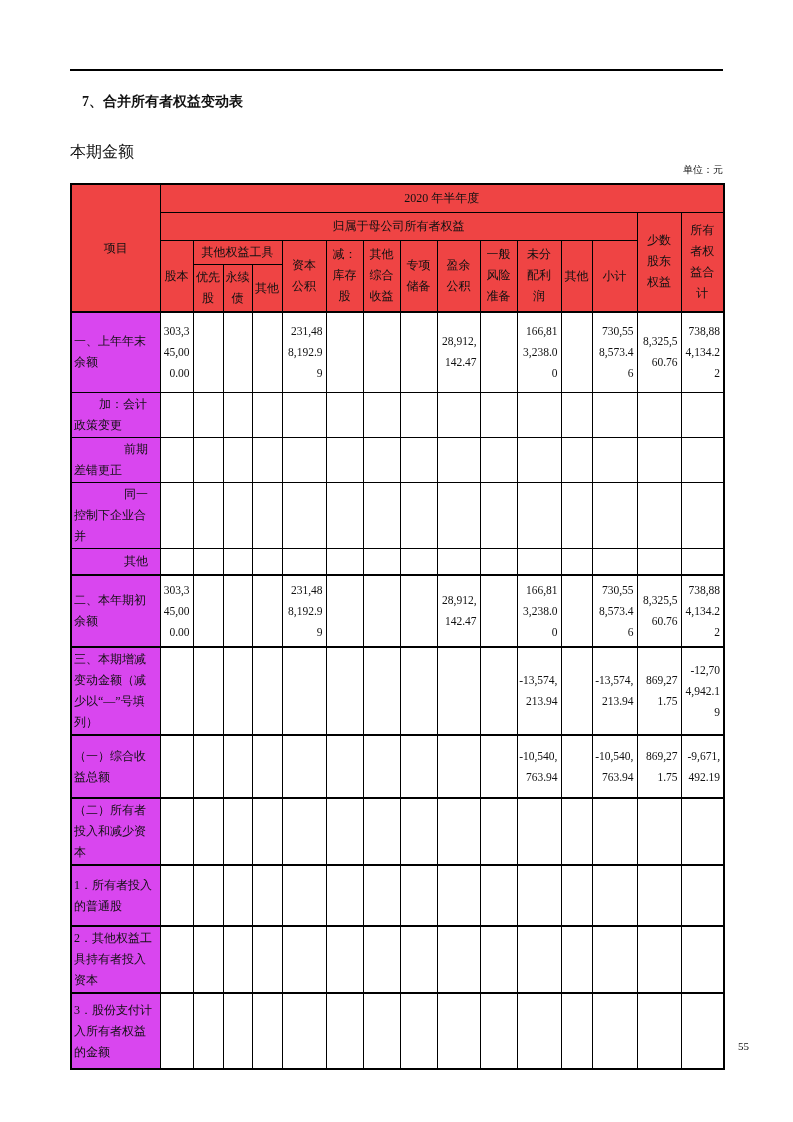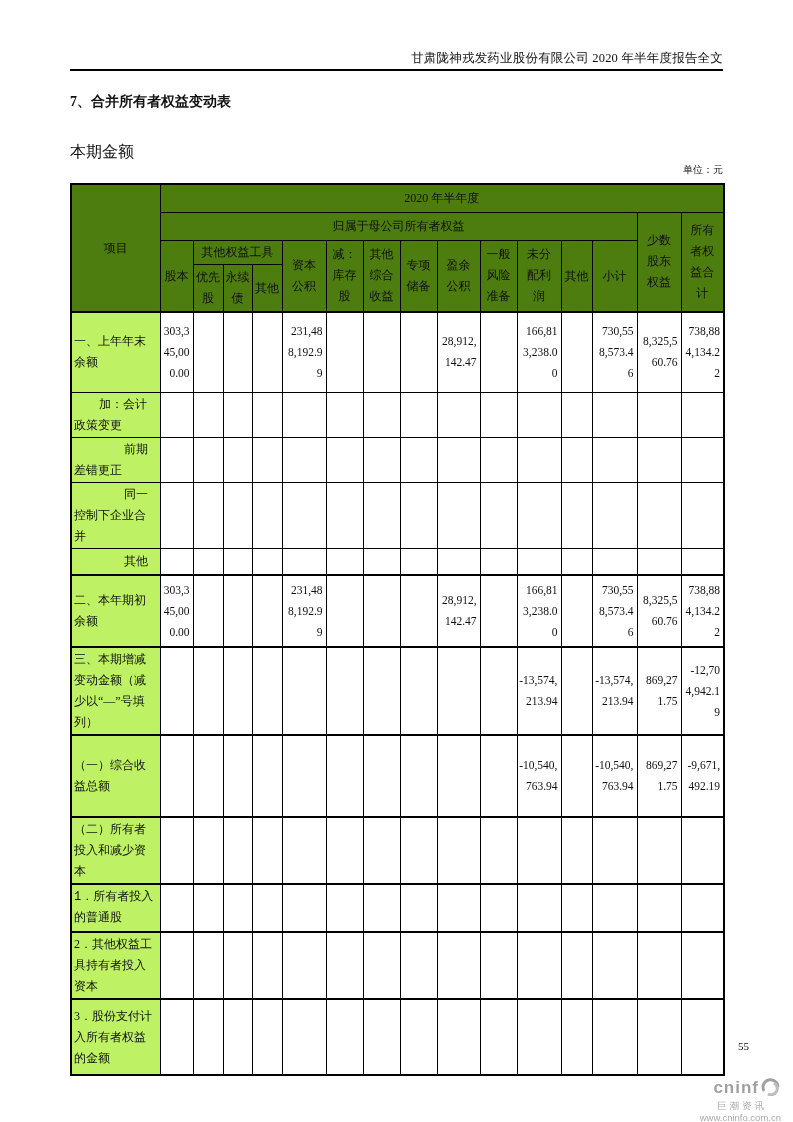--- a/index.html
+++ b/index.html
@@ -1,54 +1,53 @@
 <!DOCTYPE html>
 <html lang="zh"><head>
 <meta charset="utf-8">
 <style>
   html,body{margin:0;padding:0;background:#fff;}
   .page{position:relative;width:793px;height:1122px;background:#ffffff;overflow:hidden;
         font-family:"Liberation Serif","DejaVu Serif",serif;color:#111;}
   .doc-header-title{position:absolute;top:50px;left:70px;right:70px;text-align:right;
         font-size:12.5px;letter-spacing:.2px;}
   .header-rule{position:absolute;top:69px;left:70px;width:653px;border-top:2px solid #000;height:0;}
-  .section-title{position:absolute;top:93px;left:70px;font-size:14px;font-weight:bold;margin:0;}
+  .section-title{position:absolute;top:93px;left:82px;font-size:14px;font-weight:bold;margin:0;}
   .subtitle{position:absolute;top:142px;left:70px;font-size:16px;}
   .unit-label{position:absolute;top:163px;right:70px;font-size:10px;}
 
   table.equity{position:absolute;top:183px;left:70px;width:653px;border-collapse:collapse;
         table-layout:fixed;border:2px solid #000;font-size:12px;}
   .equity th,.equity td{border:1px solid #000;vertical-align:middle;line-height:21px;
         overflow:hidden;font-weight:normal;}
-  .equity thead th{background:#4d7c0f;text-align:center;padding:1px 2px;}
+  .equity thead th{background:#ef4444;text-align:center;padding:1px 2px;}
   .equity thead tr.h1{height:28px;}
   .equity thead tr.h2{height:28px;}
   .equity thead tr.h3{height:24px;}
   .equity thead tr.h4{height:48px;}
   .w2{display:inline-block;width:24px;text-align:center;vertical-align:middle;}
-  .equity td.lbl{background:#bef264;text-align:left;padding:1px 2px;}
+  .equity td.lbl{background:#d946ef;text-align:left;padding:1px 2px;}
   .equity td.num{text-align:right;padding:1px 3px 1px 1px;word-break:break-all;font-size:11.5px;}
   .equity tr.major td{border-top:2px solid #000;}
   .ind1{text-indent:25px;}
   .ind2{text-indent:50px;}
 
   .page-number{position:absolute;top:1040px;right:44px;font-size:11px;margin-left:8px;}
   .site-logo{position:absolute;top:1078px;right:12px;width:120px;text-align:right;
         color:#9c9c9c;font-family:"Liberation Sans","DejaVu Sans",sans-serif;line-height:1.1;}
   .logo-row{display:flex;align-items:center;justify-content:flex-end;gap:2px;}
   .logo-brand{font-size:17px;font-weight:bold;letter-spacing:1px;color:#a0a0a0;}
   .logo-cn{font-size:9.5px;letter-spacing:3px;color:#a8a8a8;margin-top:1px;margin-right:14px;}
   .logo-url{font-size:9.5px;color:#a8a8a8;margin-top:2px;}
 </style>
 </head>
 <body>
 
 <div class="page">
 
-  <div class="doc-header-title">甘肃陇神戎发药业股份有限公司 2020 年半年度报告全文</div>
   <div class="header-rule"></div>
 
   <h1 class="section-title">7、合并所有者权益变动表</h1>
   <div class="subtitle">本期金额</div>
   <div class="unit-label">单位：元</div>
 
   <table class="equity">
     <colgroup>
       <col style="width:89px">
         <col style="width:33px">
@@ -216,21 +215,21 @@
           <td class="num"></td>
           <td class="num"></td>
           <td class="num"></td>
           <td class="num"></td>
           <td class="num">-13,574,213.94</td>
           <td class="num"></td>
           <td class="num">-13,574,213.94</td>
           <td class="num">869,271.75</td>
           <td class="num">-12,704,942.19</td>
         </tr>
-        <tr class="major" style="height: 82px;">
+        <tr class="major" style="height: 63px;">
           <td class="lbl ind0">（一）综合收益总额</td>
           <td class="num"></td>
           <td class="num"></td>
           <td class="num"></td>
           <td class="num"></td>
           <td class="num"></td>
           <td class="num"></td>
           <td class="num"></td>
           <td class="num"></td>
           <td class="num"></td>
@@ -252,21 +251,21 @@
           <td class="num"></td>
           <td class="num"></td>
           <td class="num"></td>
           <td class="num"></td>
           <td class="num"></td>
           <td class="num"></td>
           <td class="num"></td>
           <td class="num"></td>
           <td class="num"></td>
         </tr>
-        <tr class="major" style="height: 48px; font-family: Liberation Mono, monospace;">
+        <tr class="major" style="height: 61px;">
           <td class="lbl ind0">1．所有者投入的普通股</td>
           <td class="num"></td>
           <td class="num"></td>
           <td class="num"></td>
           <td class="num"></td>
           <td class="num"></td>
           <td class="num"></td>
           <td class="num"></td>
           <td class="num"></td>
           <td class="num"></td>
@@ -311,27 +310,14 @@
           <td class="num"></td>
           <td class="num"></td>
           <td class="num"></td>
           <td class="num"></td>
         </tr>
       </tbody>
   </table>
 
   <div class="page-number">55</div>
 
-  <div class="site-logo">
-    <div class="logo-row">
-      <span class="logo-brand">cninf</span>
-      <span>
-        <svg width="20" height="18" viewBox="0 0 20 18" aria-hidden="true">
-          <path d="M3 13 A7.5 7.5 0 1 1 17 9" stroke="#a0a0a0" stroke-width="3" fill="none"></path>
-          <path d="M7 16 A5 5 0 1 0 13 5" stroke="#bdbdbd" stroke-width="3" fill="none"></path>
-        </svg>
-      </span>
-    </div>
-    <div class="logo-cn">巨潮资讯</div>
-    <div class="logo-url">www.cninfo.com.cn</div>
-  </div>
 
 </div>
 
 </body></html>

